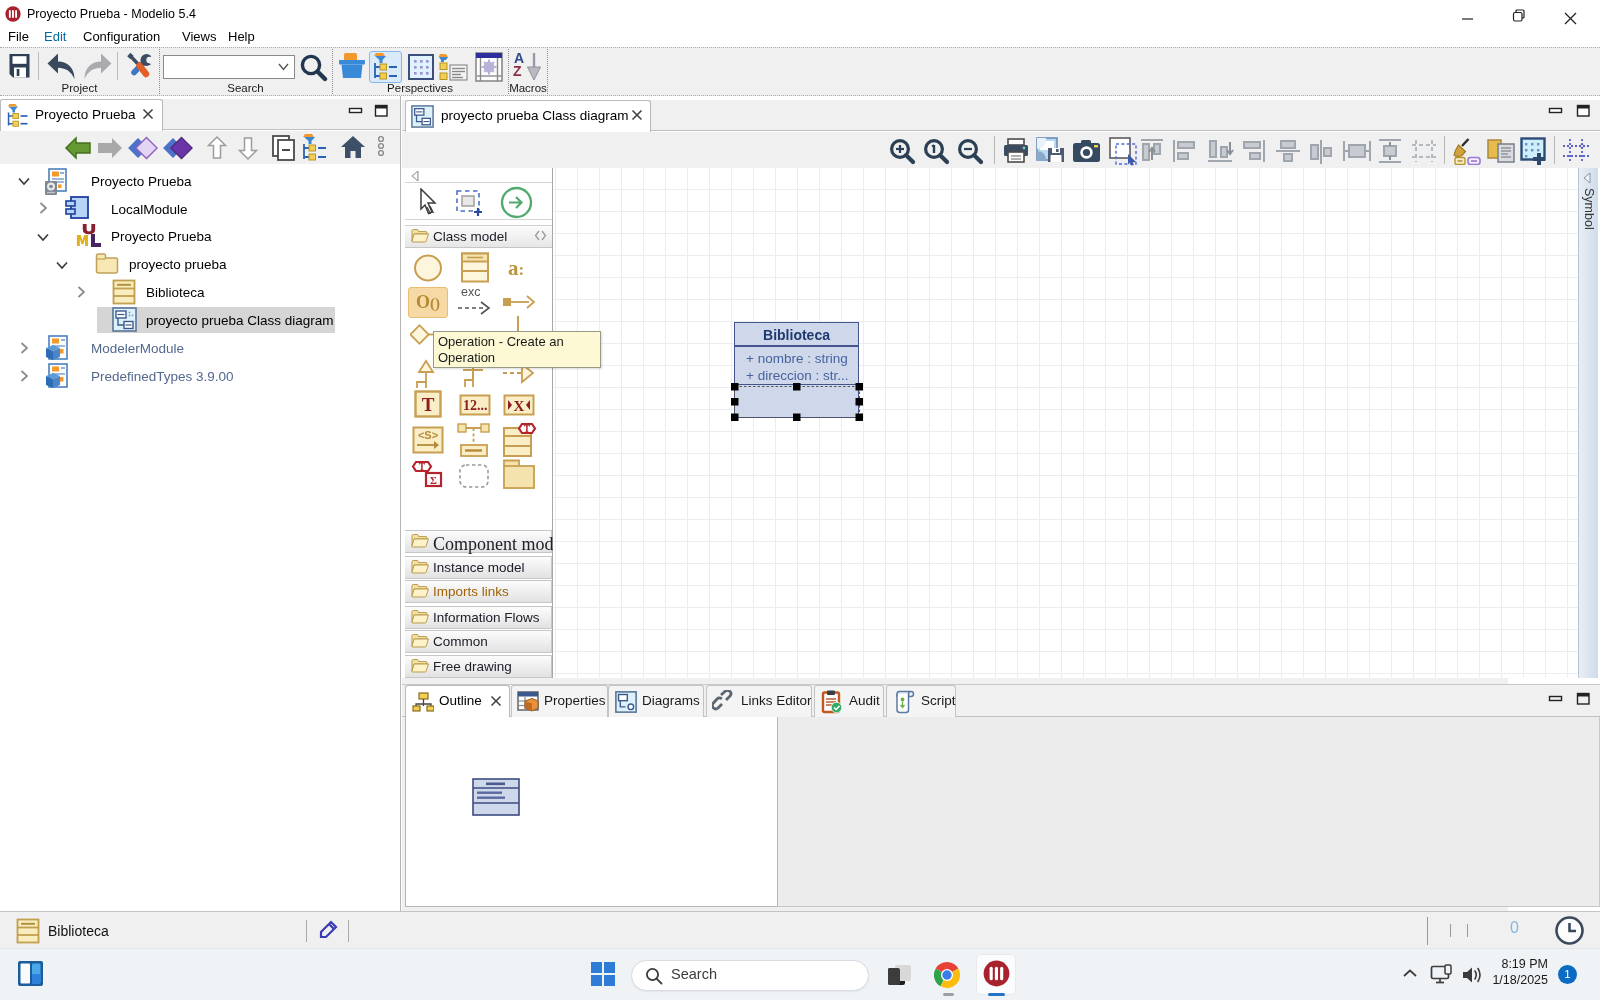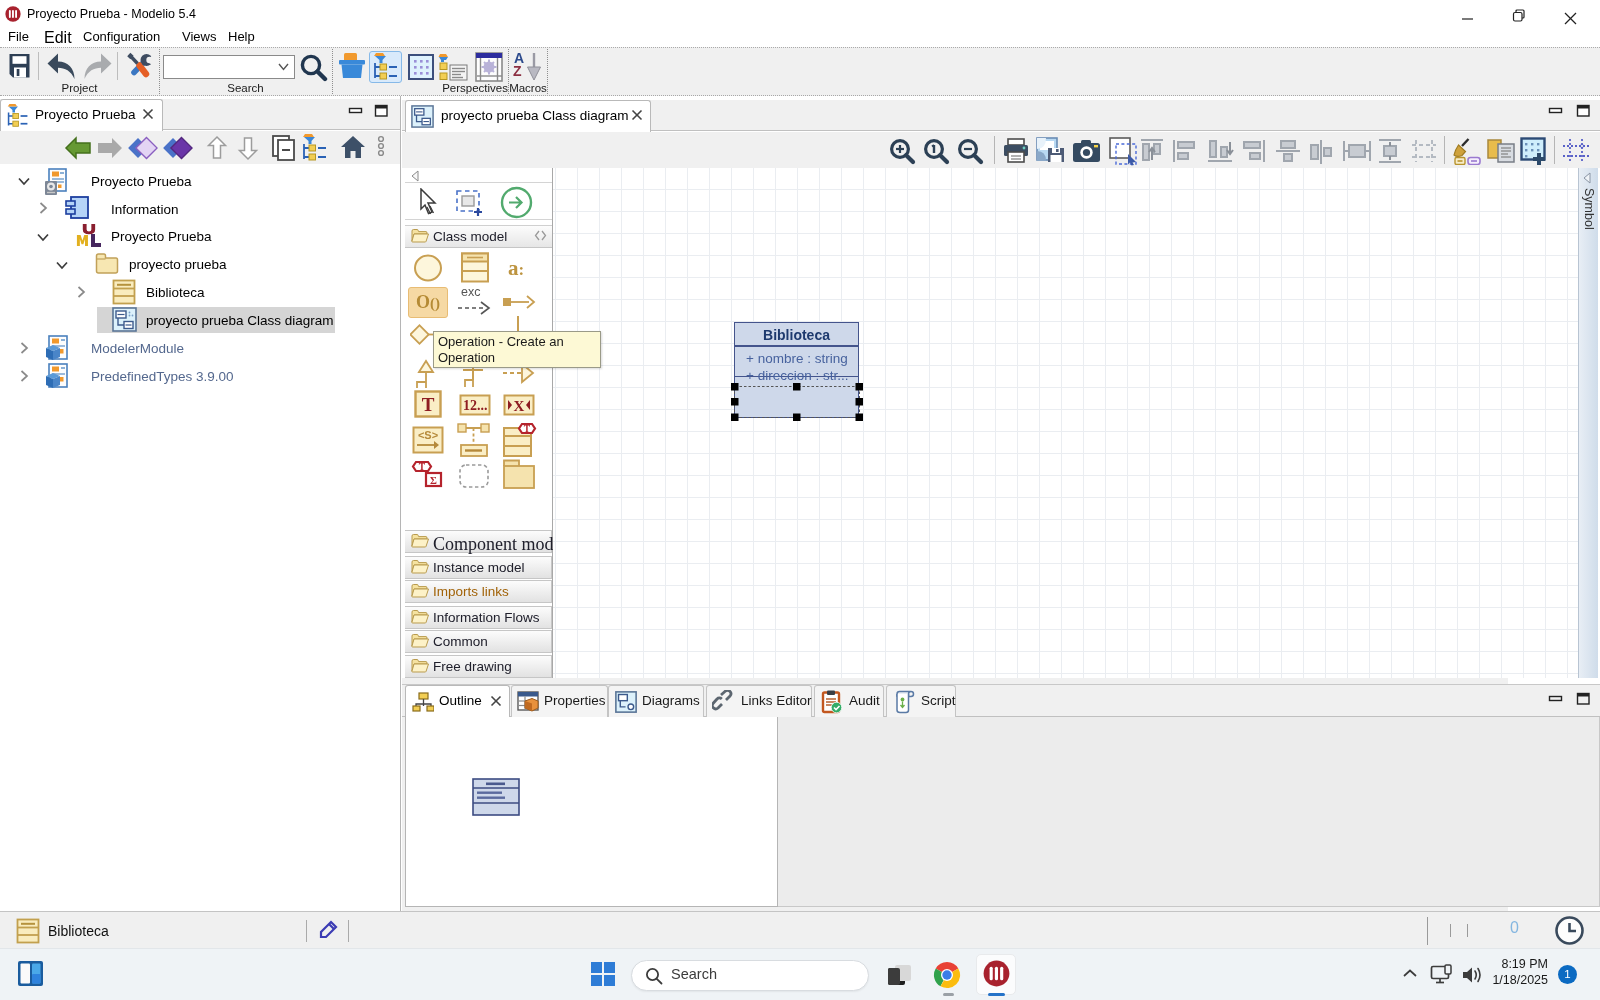--- a/index.html
+++ b/index.html
@@ -29,33 +29,33 @@
   <path d="M4 3 L4 2 Q4 1 5 1 L11 1 Q12 1 12 2 L12 8 Q12 9 11 9 L10 9" fill="none" stroke="#222" stroke-width="1.2"></path>
   <rect x="1.5" y="3.5" width="8.5" height="8.5" rx="1.5" fill="#fff" stroke="#222" stroke-width="1.2"></rect>
 </svg>
 <svg class="abs" style="left:1564px;top:12px" width="13" height="13">
       <line x1="1" y1="1" x2="12" y2="12" stroke="#222" stroke-width="1.2"></line>
       <line x1="12" y1="1" x2="1" y2="12" stroke="#222" stroke-width="1.2"></line>
     </svg>
 
 <div class="abs" style="left:0;top:28px;width:1600px;height:19px;background:#fff;"></div>
 <div class="abs" style="left:8px;top:29px;font-size:13px;color:#000;">File</div>
-<div class="abs" style="left:44px;top:29px;font-size:16px;color:#000000;">Edit</div>
+<div class="abs" style="left:44px;top:29px;font-size:13px;color:#0369a1;">Edit</div>
 <div class="abs" style="left:83px;top:29px;font-size:13px;color:#000;">Configuration</div>
 <div class="abs" style="left:182px;top:29px;font-size:13px;color:#000;">Views</div>
 <div class="abs" style="left:228px;top:29px;font-size:13px;color:#000;">Help</div>
 
 <div class="abs" style="left:0;top:47px;width:1600px;height:49px;background:#f0f0f0;border-top:1px dotted #aaa;border-bottom:1px dotted #a8a8a8;"></div>
 <div class="abs sep-dot" style="left:159px;top:49px;height:45px;"></div>
 <div class="abs sep-dot" style="left:332px;top:49px;height:45px;"></div>
 <div class="abs sep-dot" style="left:508px;top:49px;height:45px;"></div>
 <div class="abs sep-dot" style="left:547px;top:49px;height:45px;"></div>
 <div class="abs lbl" style="left:0px;top:82px;width:159px;text-align:center;">Project</div>
 <div class="abs lbl" style="left:159px;top:82px;width:173px;text-align:center;">Search</div>
-<div class="abs lbl" style="left:332px;top:82px;width:176px;text-align:right;">Perspectives</div>
+<div class="abs lbl" style="left:332px;top:82px;width:176px;text-align:center;">Perspectives</div>
 <div class="abs lbl" style="left:508px;top:82px;width:40px;text-align:center;">Macros</div>
 
 <svg class="abs" style="left:8px;top:53px" width="23" height="26" viewBox="0 0 23 26">
   <path d="M1.5 1 L21.5 1 L21.5 24.5 L5 24.5 L1.5 21 Z" fill="#2e3f54"></path>
   <rect x="4.5" y="3.2" width="14" height="7.6" fill="#fff"></rect>
   <rect x="6" y="14.5" width="12" height="10" fill="#fff"></rect>
   <rect x="8.7" y="16" width="2.7" height="7" fill="#2e3f54"></rect>
 </svg>
 <div class="abs" style="left:38px;top:52px;height:28px;border-left:1px solid #bdbdbd;"></div>
 
@@ -261,21 +261,21 @@
         <circle cx="7" cy="18.5" r="1.8" fill="#7d8796"></circle>
     <line x1="3" y1="24.5" x2="11" y2="24.5" stroke="#c8c8c8" stroke-width="1.4"></line>
   </svg>
   <div class="abs" style="left:91px;top:78px;font-size:13.5px;color:#000;">Proyecto Prueba</div>
 
   <svg class="abs" style="left:64px;top:99px" width="26" height="26" viewBox="0 0 26 26">
     <rect x="7" y="2" width="17" height="21" fill="#b5d4f8" stroke="#1d3f9f" stroke-width="1.8"></rect>
     <rect x="2" y="6" width="9" height="5" fill="#b5d4f8" stroke="#1d3f9f" stroke-width="1.6"></rect>
     <rect x="2" y="14" width="9" height="5" fill="#b5d4f8" stroke="#1d3f9f" stroke-width="1.6"></rect>
   </svg>
-  <div class="abs" style="left:111px;top:106px;font-size:13.5px;color:#000;">Information</div>
+  <div class="abs" style="left:111px;top:106px;font-size:13.5px;color:#000;">LocalModule</div>
 
   <svg class="abs" style="left:76px;top:127px" width="26" height="26" viewBox="0 0 26 26">
     <path d="M4 2 L8 2 L8 8 Q8 10 10.5 10 Q13 10 13 8 L13 2 L17 2 L17 8 Q17 13 10.5 13 Q4 13 4 8 Z" fill="#8a1f2f" transform="translate(3 -1) scale(0.95)"></path>
     <path d="M1 12 L5 12 L7 18 L9 12 L13 12 L13 24 L9.8 24 L9.8 16.5 L8 22 L6 22 L4.2 16.5 L4.2 24 L1 24 Z" fill="#e2b01f" transform="scale(0.92) translate(0 1)"></path>
     <path d="M15 11 L19 11 L19 20 L25 20 L25 24 L15 24 Z" fill="#46265e" transform="translate(0 0)"></path>
   </svg>
   <div class="abs" style="left:111px;top:133px;font-size:13.5px;color:#000;">Proyecto Prueba</div>
 
   <svg class="abs" style="left:95px;top:156px" width="24" height="22" viewBox="0 0 24 22">
     <path d="M1.5 4 Q1.5 2 3.5 2 L9 2 Q10.5 2 10.5 4 L10.5 6 L21 6 Q22.5 6 22.5 8 L22.5 19 Q22.5 21 20.5 21 L3.5 21 Q1.5 21 1.5 19 Z" fill="#f7e7b2" stroke="#c1a159" stroke-width="1.5"></path>
@@ -695,21 +695,21 @@
   <svg class="abs" style="left:9px;top:562px" width="18" height="15" viewBox="0 0 18 15">
         <path d="M1 3 Q1 1.5 2.5 1.5 L6 1.5 Q7 1.5 7.2 2.5 L7.6 3.6 L15 3.6 Q16 3.6 16 5 L16 6 L3 6 L1 13 Z" fill="#f5e2a0" stroke="#b99b4e" stroke-width="1"></path>
         <path d="M3 6 L17.5 6 L15 13.5 Q14.8 14 14 14 L1.2 14 Q0.8 14 1 13 Z" fill="#fdf2c8" stroke="#b99b4e" stroke-width="1"></path>
       </svg>
   <div class="abs" style="left:31px;top:563px;font-size:13.5px;color:#20202c;">Free drawing</div>
 
   <div class="abs" style="left:151px;top:72px;width:1025px;height:510px;background:#fff;background-image:linear-gradient(#eaedf1 1px,transparent 1px),linear-gradient(90deg,#eaedf1 1px,transparent 1px);background-size:22px 22px;background-position:24px 21px;"></div>
 
   <div class="abs" style="left:332px;top:226px;width:125px;height:96px;background:#ced8ea;border:1.5px solid #44548c;">
     <div style="height:24px;border-bottom:2px solid #44548c;text-align:center;font-size:14px;font-weight:bold;color:#1e3a6e;padding-top:4px;">Biblioteca</div>
-    <div style="height:30px;border-bottom:1.5px solid #44548c;font-size:13.5px;color:#47629e;padding:3px 0 0 11px;line-height:17px;">+ nombre : string<br>+ direccion : str...</div>
+    <div style="height:38px;border-bottom:1.5px solid #44548c;font-size:13.5px;color:#47629e;padding:3px 0 0 11px;line-height:17px;">+ nombre : string<br>+ direccion : str...</div>
   </div>
 
   <svg class="abs" style="left:328px;top:286px" width="134" height="40" viewBox="0 0 134 40">
     <line x1="5" y1="4.5" x2="129" y2="4.5" stroke="#555" stroke-width="1" stroke-dasharray="2.5 2"></line>
     <line x1="5" y1="35.5" x2="129" y2="35.5" stroke="#555" stroke-width="1" stroke-dasharray="2.5 2"></line>
     <line x1="4.5" y1="5" x2="4.5" y2="35" stroke="#555" stroke-width="1" stroke-dasharray="2.5 2"></line>
     <line x1="129.5" y1="5" x2="129.5" y2="35" stroke="#555" stroke-width="1" stroke-dasharray="2.5 2"></line>
     <g fill="#000">
       <rect x="1" y="1" width="7.5" height="7.5"></rect>
           <rect x="63" y="1" width="7.5" height="7.5"></rect>

